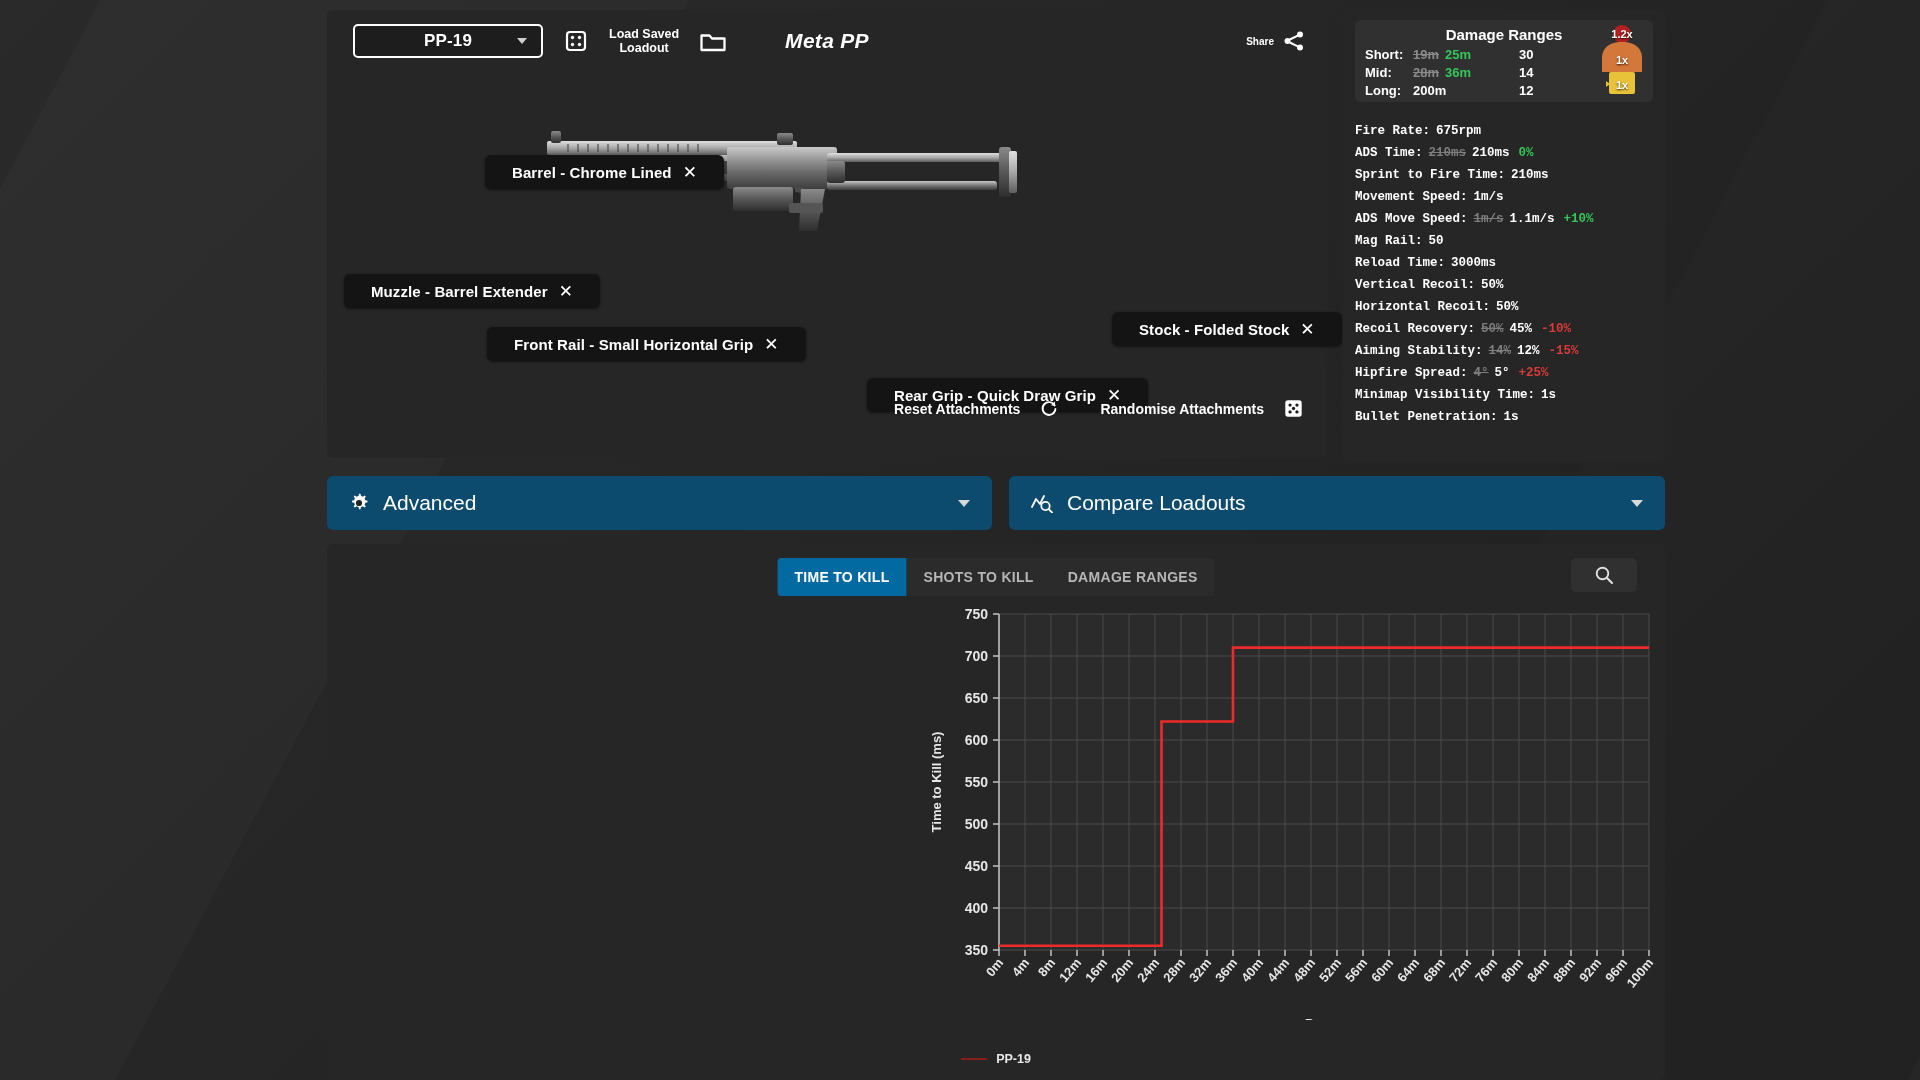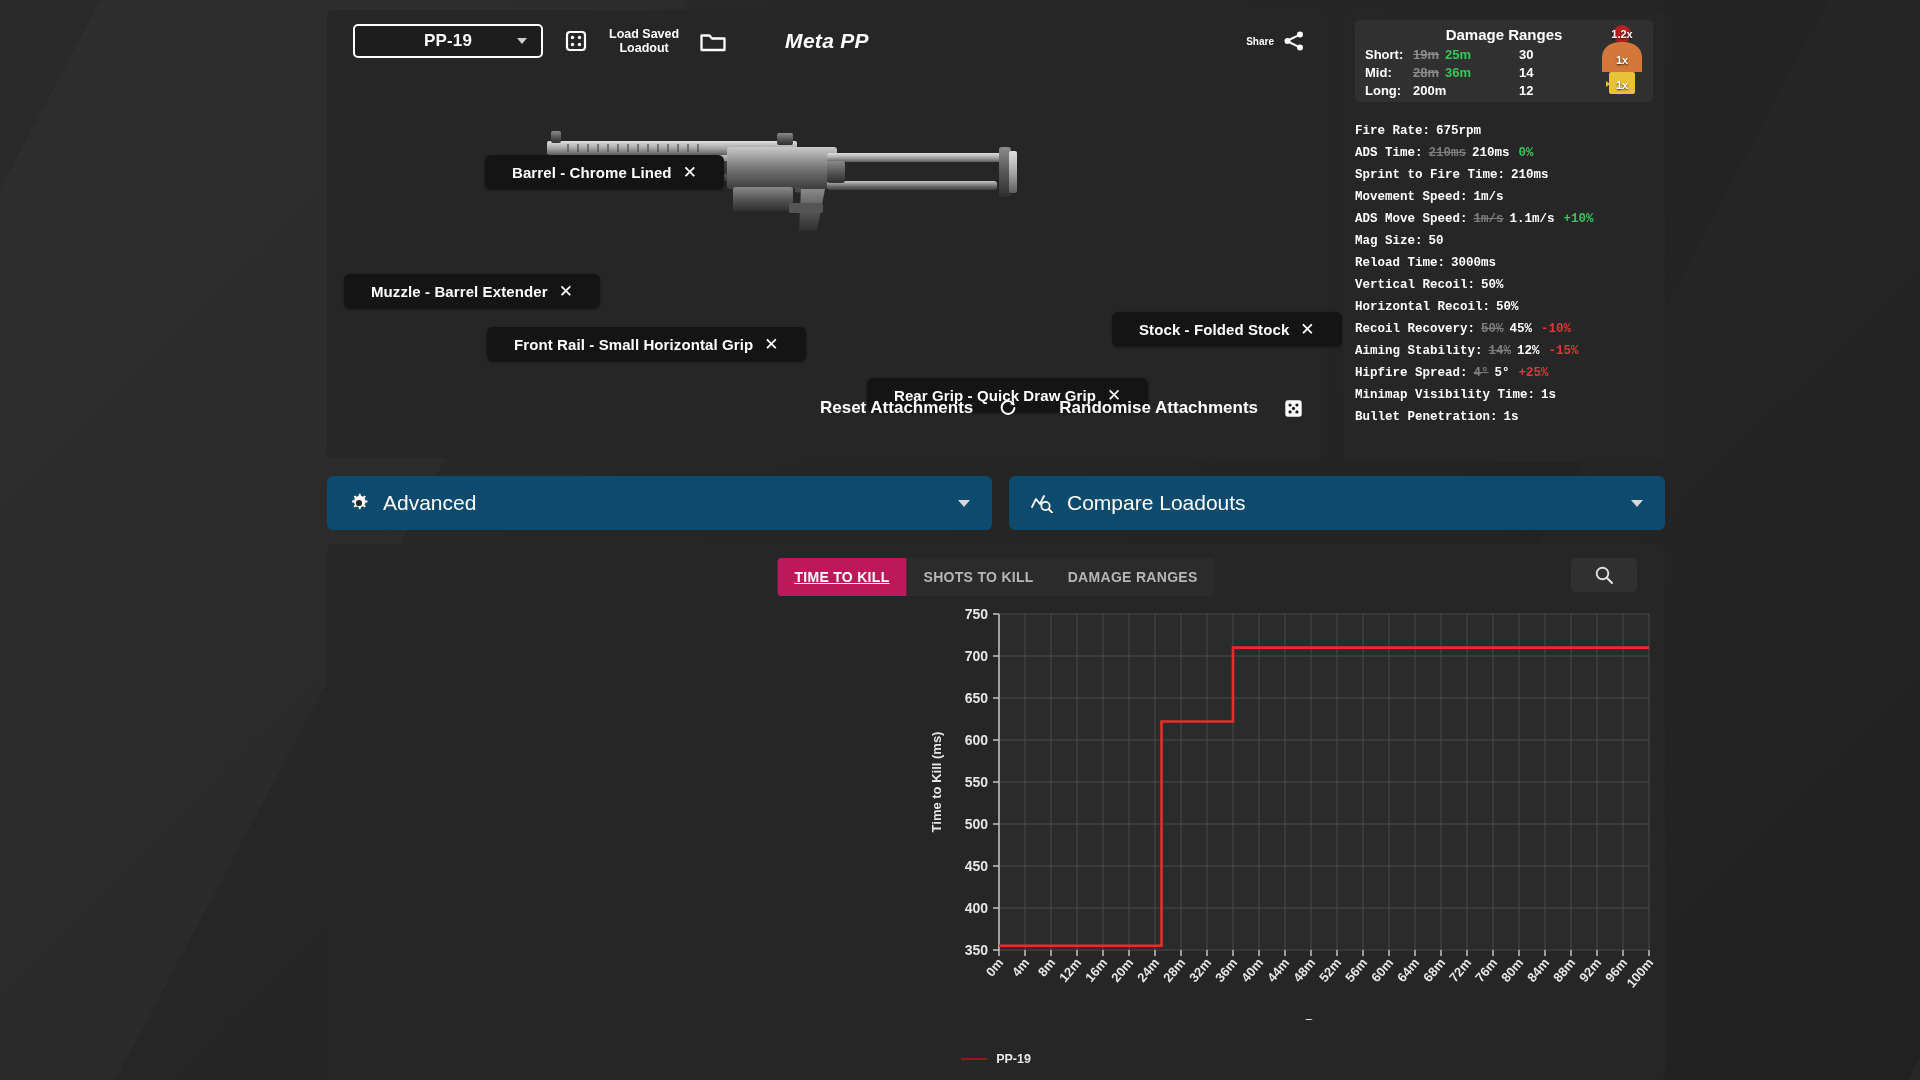--- a/index.html
+++ b/index.html
@@ -127,22 +127,22 @@
   .chip-muzzle   { left:  17px; top: 202px; }
   .chip-frontrail{ left: 160px; top: 255px; }
   .chip-reargrip { left: 540px; top: 306px; }
   .chip-stock    { left: 785px; top: 240px; }
 
   .stage-actions {
     position: absolute; right: 24px; bottom: 14px;
     display: flex; align-items: center; gap: 42px;
   }
   .stage-actions .act {
-    display: flex; align-items: center; gap: 26px;
-    color: #fff; font-size: 17px; font-weight: bold;
+    display: flex; align-items: center; gap: 20px;
+    color: #fff; font-size: 14px; font-weight: bold;
   }
 
   
   .stat-panel {
     position: absolute; left: 1016px; top: 10px;
     width: 322px; height: 452px;
     background: #262626;
     border-radius: 6px;
     padding: 10px 12px 0 12px;
   }
@@ -231,21 +231,21 @@
     display: flex;
     background: #2b2b2b;
     border-radius: 4px;
     overflow: hidden;
   }
   .tab {
     padding: 11px 17px;
     color: #b6b6b6; font-size: 14px; font-weight: bold;
     letter-spacing: .3px;
   }
-  .tab.active { background: #be185d; color: #fff; text-decoration: underline; }
+  .tab.active { background: #0369a1; color: #fff; }
 
   .zoom-btn {
     position: absolute; right: 28px; top: 14px;
     width: 66px; height: 34px;
     background: #303030;
     border-radius: 5px;
     display: flex; align-items: center; justify-content: center;
   }
 
   
@@ -518,21 +518,21 @@
             <span class="sk">Movement Speed:</span>
             <span class="sval">1m/s</span>
           </div>
         <div class="stat-line">
             <span class="sk">ADS Move Speed:</span>
             <span class="sold">1m/s</span>
             <span class="sval">1.1m/s</span>
             <span class="sdelta pos">+10%</span>
           </div>
         <div class="stat-line">
-            <span class="sk">Mag Size:</span>
+            <span class="sk">Mag Rail:</span>
             <span class="sval">50</span>
           </div>
         <div class="stat-line">
             <span class="sk">Reload Time:</span>
             <span class="sval">3000ms</span>
           </div>
         <div class="stat-line">
             <span class="sk">Vertical Recoil:</span>
             <span class="sval">50%</span>
           </div>

